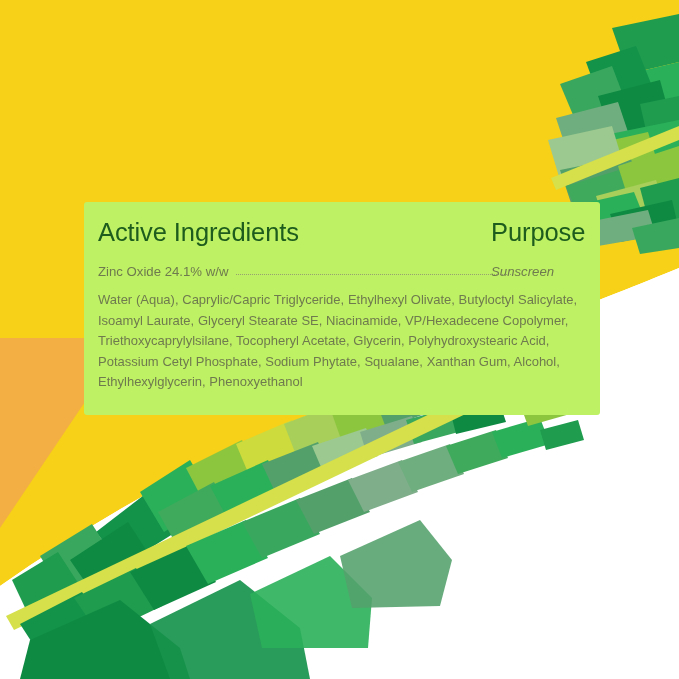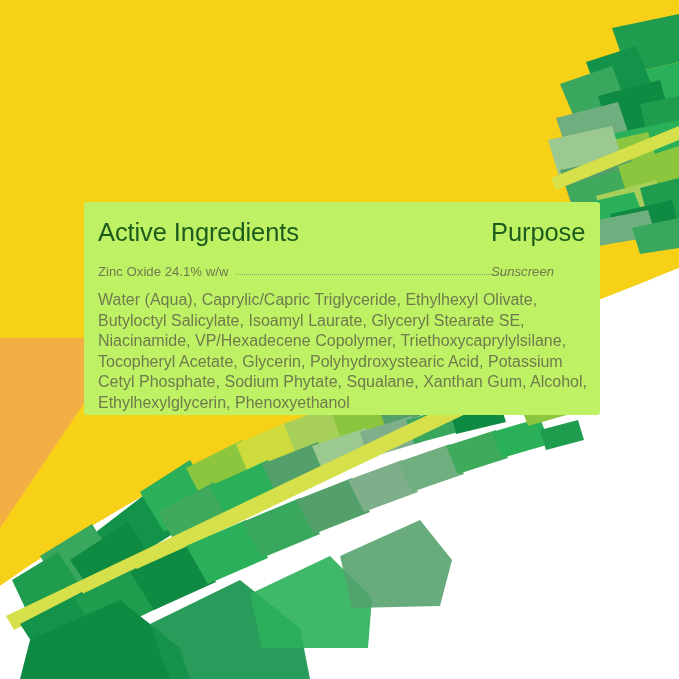--- a/index.html
+++ b/index.html
@@ -114,21 +114,21 @@
   .hd-inactive {
     float: left;
     font-size: 25.5px;
     line-height: 27px;
     color: #1d5c1d;
     letter-spacing: -0.1px;
     margin: 0 9px 0 0;
     white-space: nowrap;
   }
   .inactive-text {
-    font-size: 16px;
+    font-size: 13px;
     line-height: 20.6px;
     color: #6f7a4e;
     text-align: left;
     word-spacing: 0.1px;
   }
 </style>
 </head>
 <body>
 
 <div id="stage">

